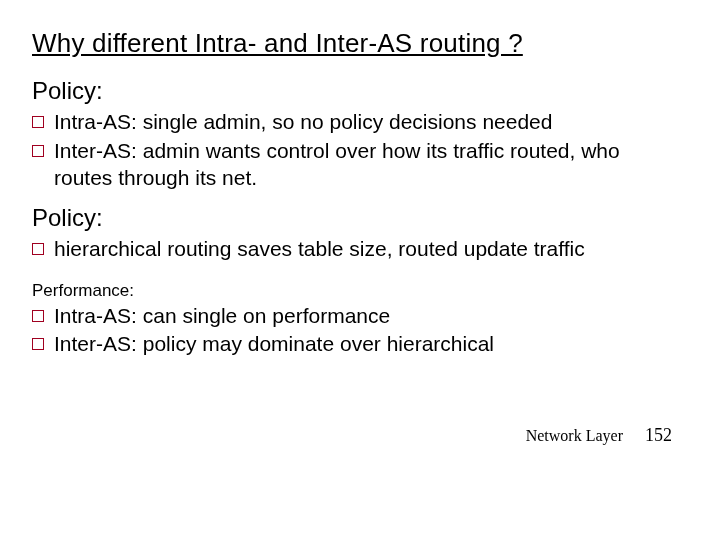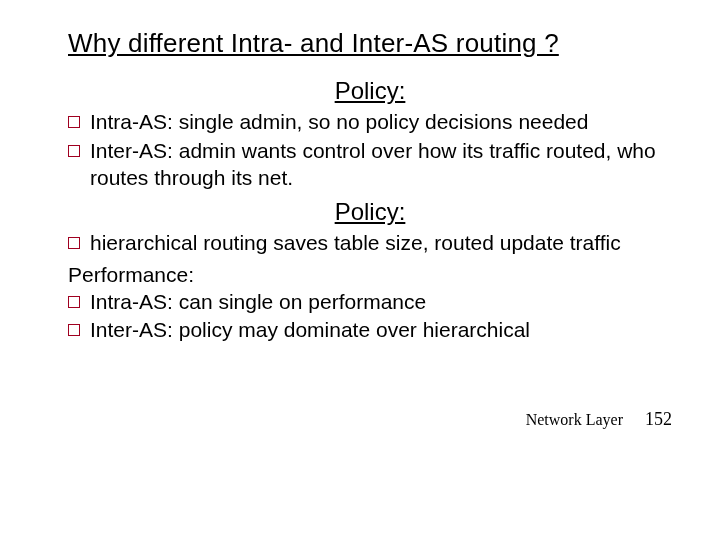--- a/index.html
+++ b/index.html
@@ -10,38 +10,36 @@
     background: #ffffff;
     font-family: "Comic Sans MS", "Comic Sans", cursive, sans-serif;
     color: #000;
     overflow: hidden;
   }
   .slide {
     position: relative;
     width: 720px;
     height: 470px;
     box-sizing: border-box;
-    padding: 28px 48px 0 68px;
+    padding: 28px 48px 0 32px;
   }
   .title {
     font-size: 26px;
     text-decoration: underline;
     margin-bottom: 18px;
     letter-spacing: 0.2px;
   }
   .section-head {
     font-size: 24px;
-    text-decoration: underline;
-    margin-top: 6px;
+    margin-top: 12px;
     margin-bottom: 4px;
-    text-align: center;
   }
   .inline-head {
-    font-size: 21px;
-    margin-top: 6px;
+    font-size: 17px;
+    margin-top: 18px;
     margin-bottom: 2px;
   }
   .bullet {
     display: flex;
     align-items: flex-start;
     font-size: 21px;
     line-height: 1.28;
     margin: 2px 0;
   }
   .marker {
@@ -51,21 +49,21 @@
     border: 1.5px solid #a00020;
     box-sizing: border-box;
     margin-top: 7px;
     margin-right: 10px;
   }
   .btxt {
     flex: 1 1 auto;
   }
   .footer {
     position: absolute;
-    bottom: 40px;
+    bottom: 24px;
     right: 48px;
     font-family: "Times New Roman", Times, serif;
     font-size: 16px;
     display: flex;
     align-items: baseline;
     gap: 22px;
   }
   .pageno {
     font-size: 18px;
   }

